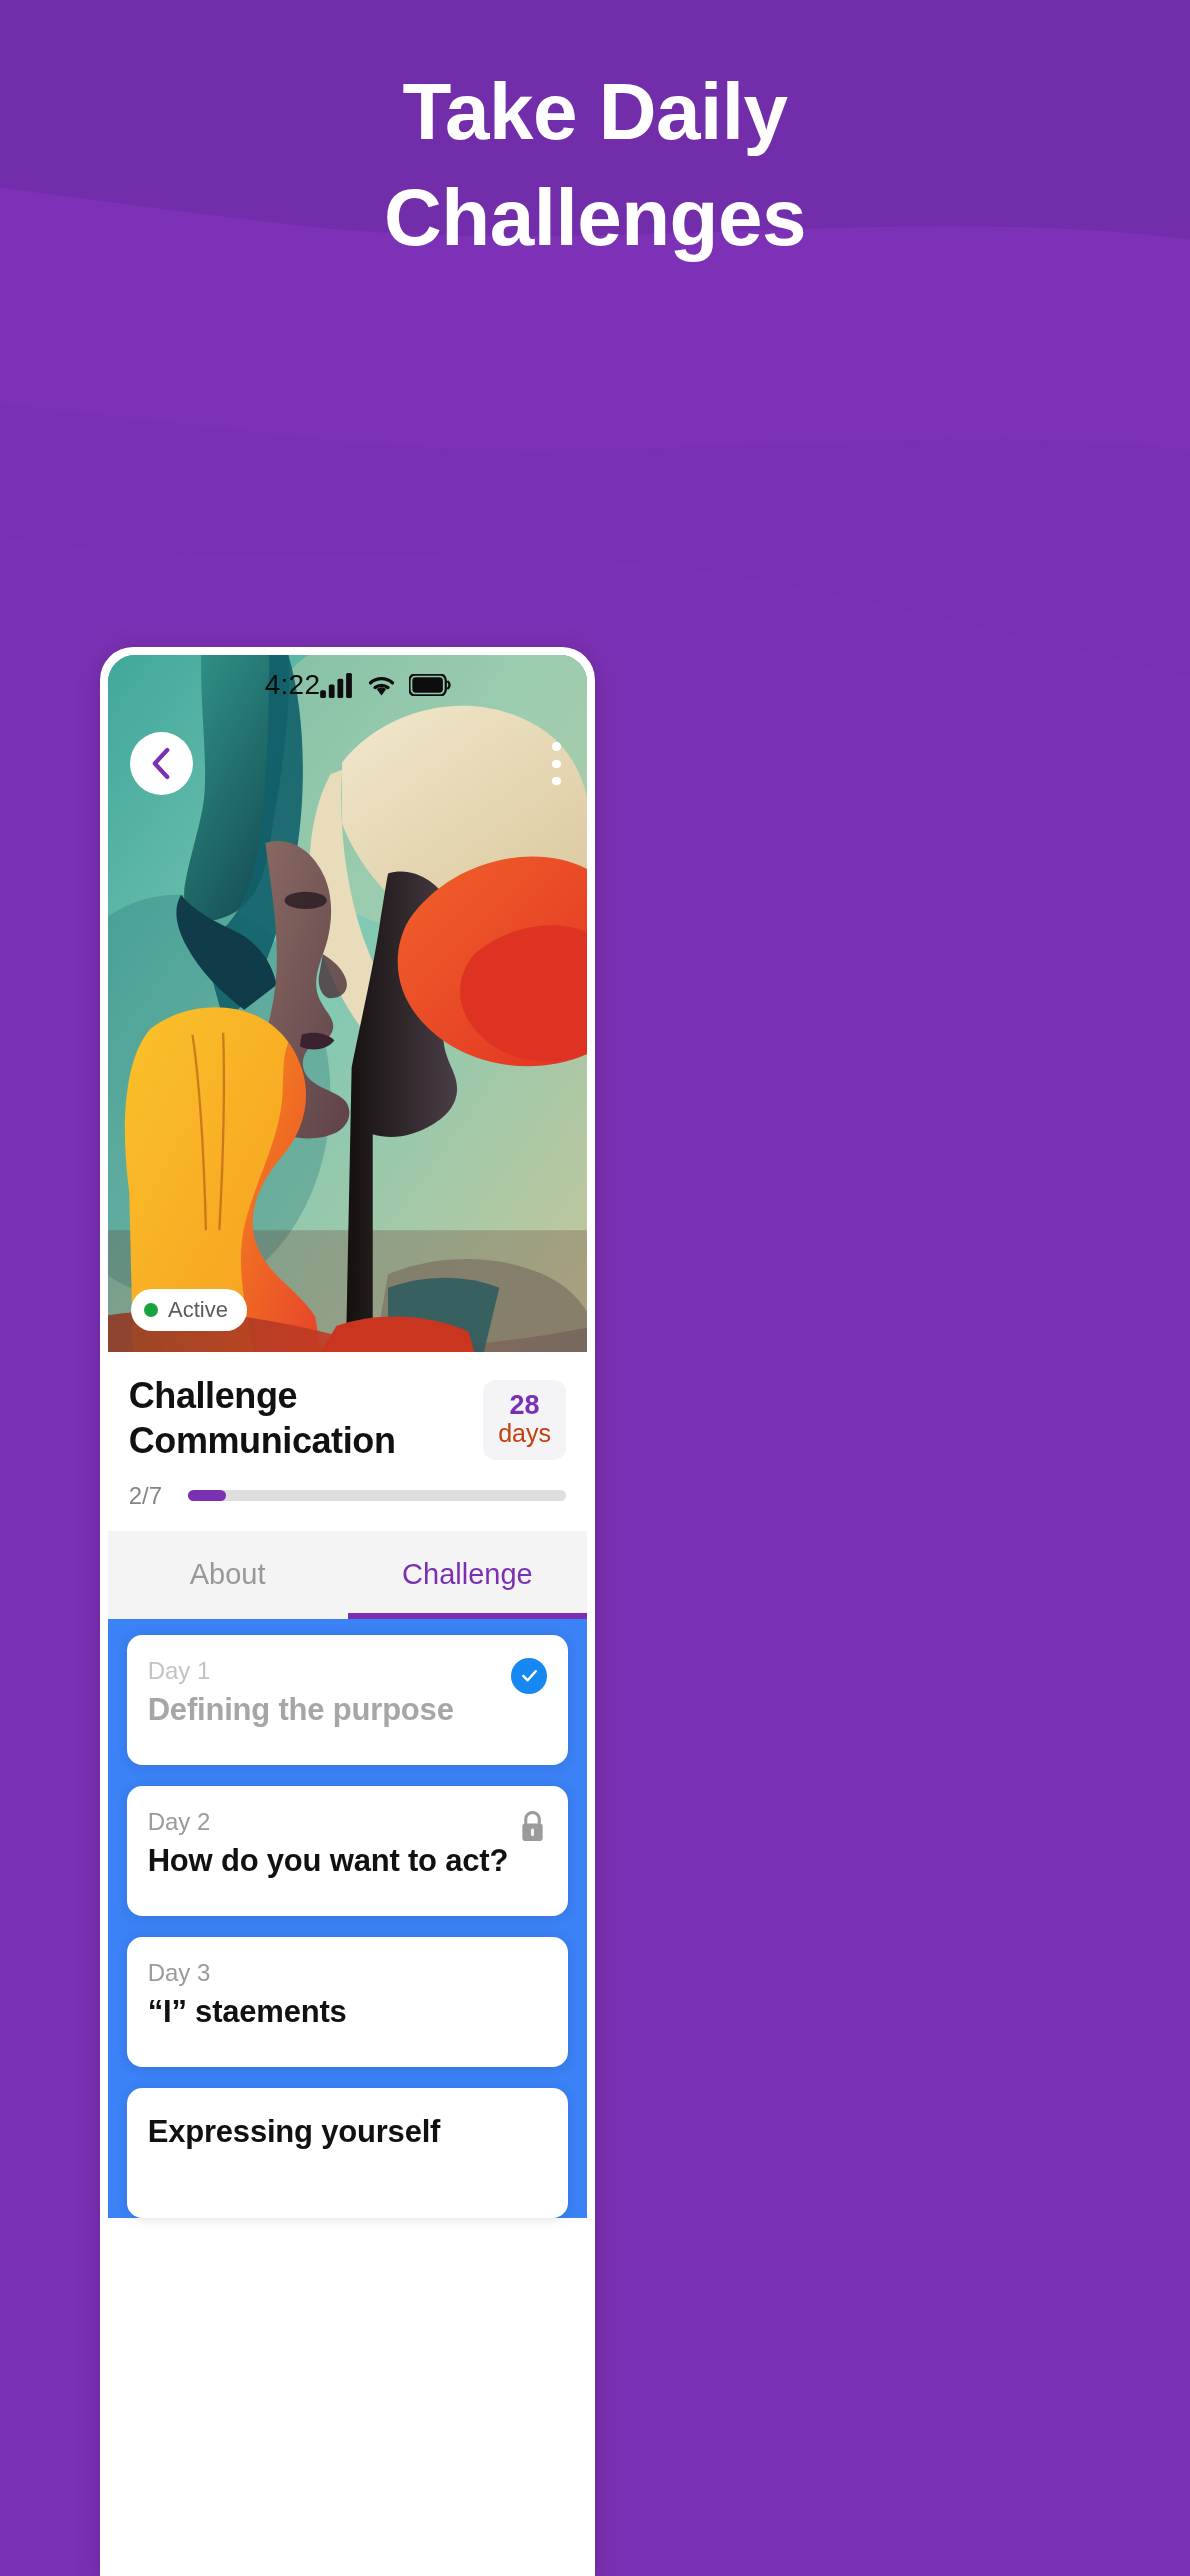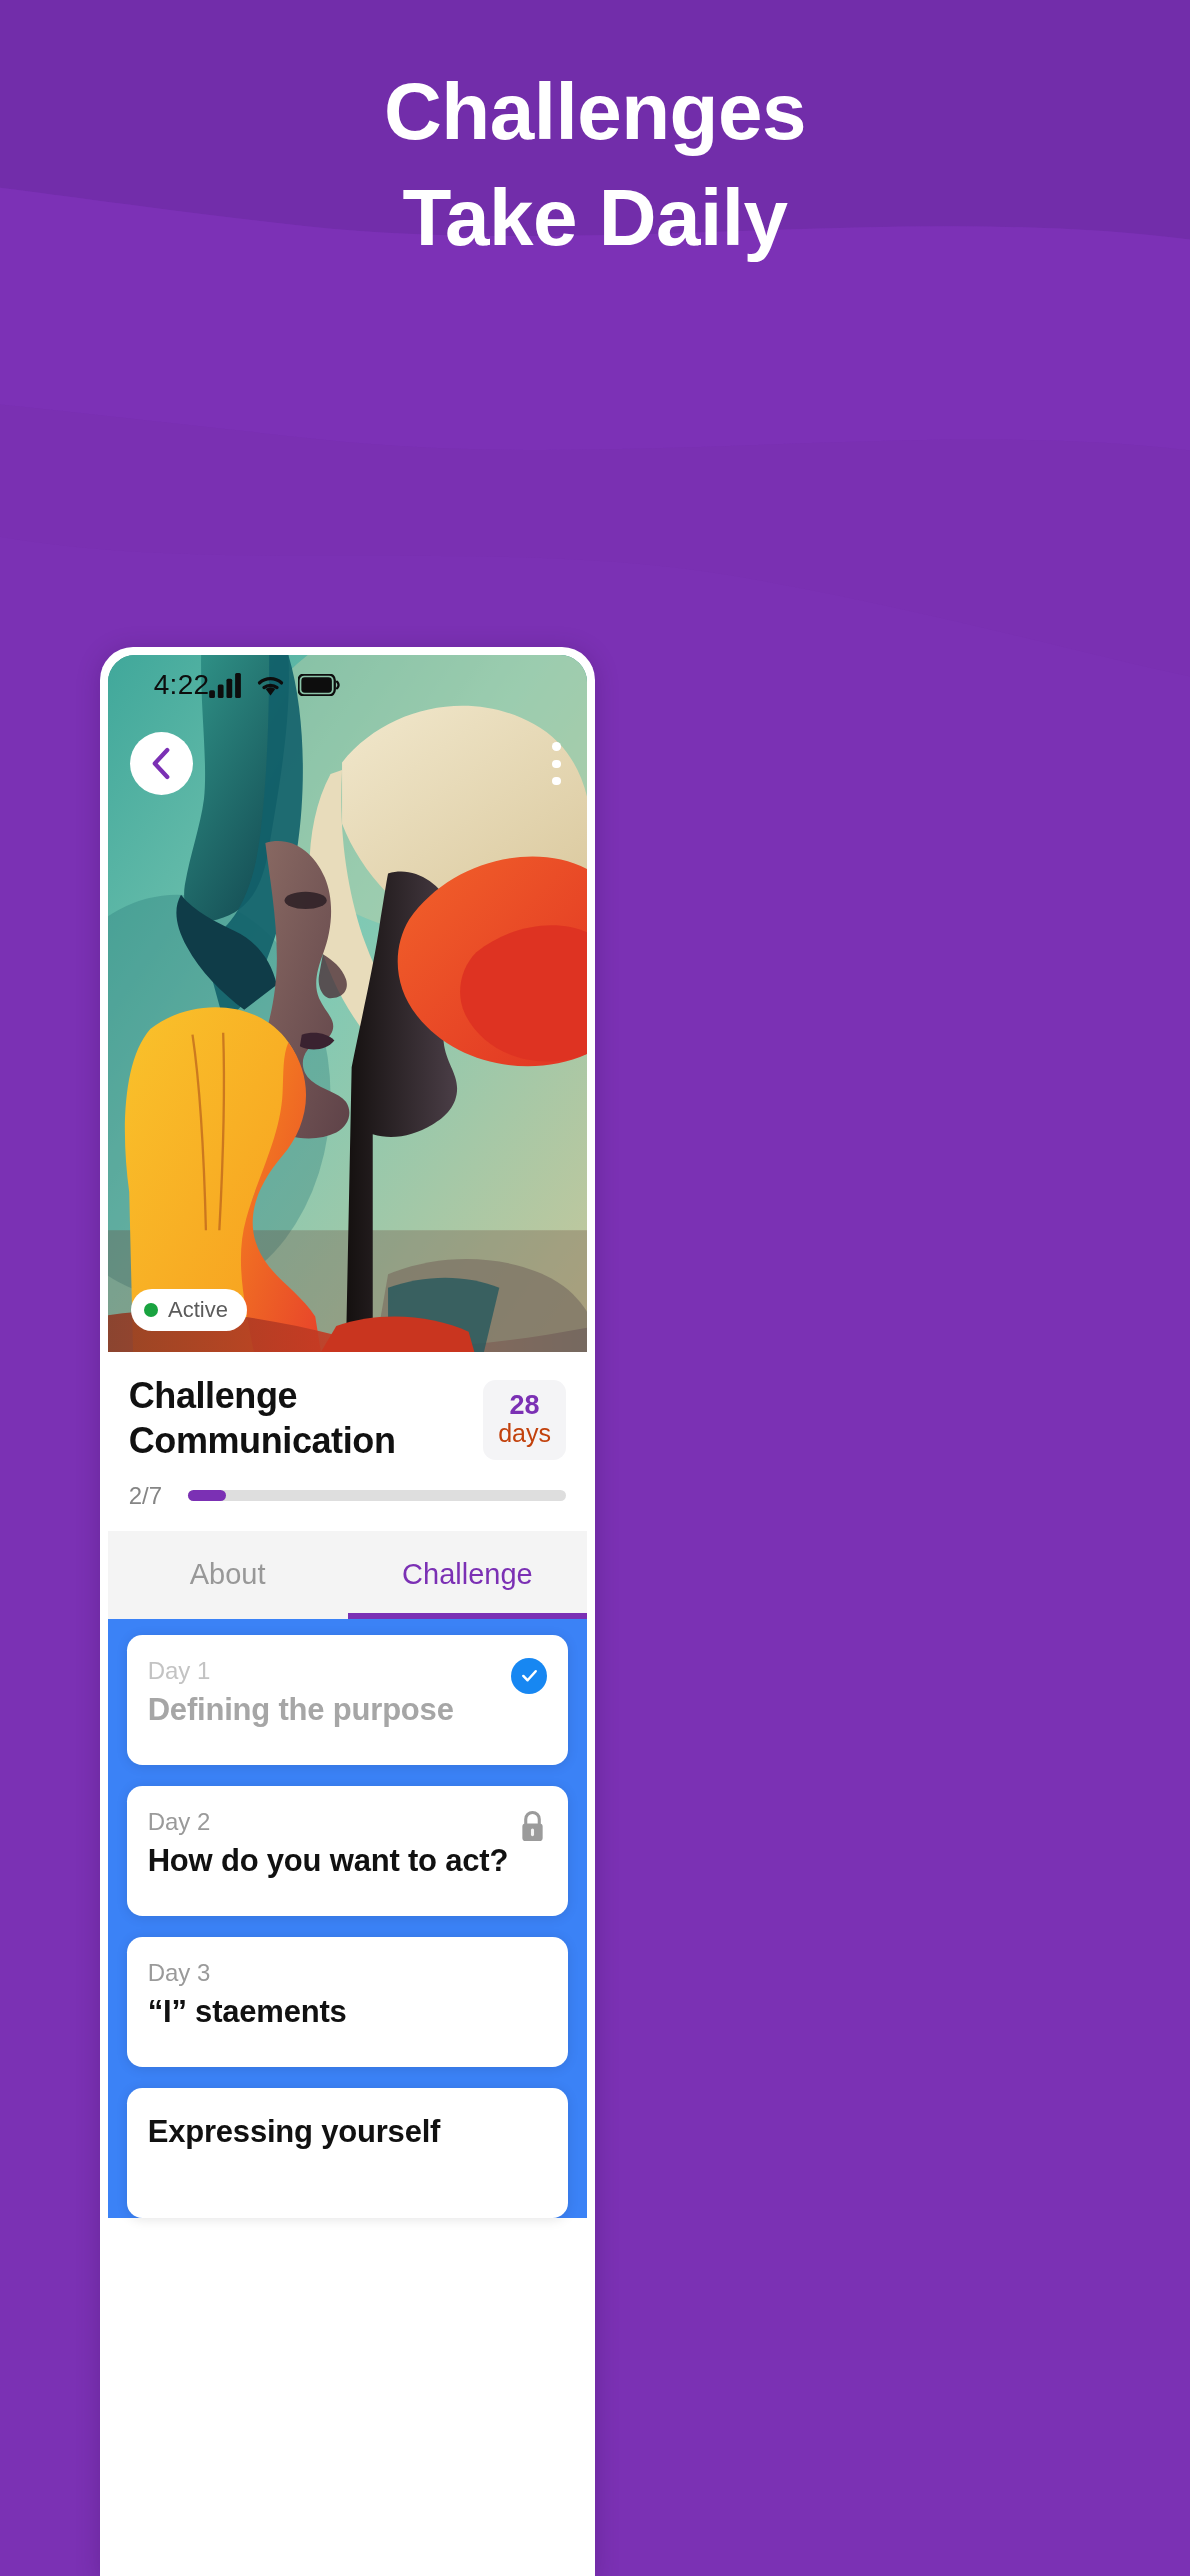--- a/index.html
+++ b/index.html
@@ -52,21 +52,21 @@
     width:100%; height:697px;
     overflow:hidden;
     background:#2f8d84;
   }
   .art { position:absolute; inset:0; }
   .art svg { display:block; width:100%; height:100%; }
 
   
   .statusbar {
     position:absolute; top:0; left:0; right:0; height:61px;
-    display:flex; align-items:center; justify-content:flex-start;
+    display:flex; align-items:center; justify-content:center;
     padding:0 25px 0 46px;
     z-index:6;
   }
   .clock { font-size:28px; font-weight:500; color:#0d0d0d; letter-spacing:0.3px; }
   .sys-icons { display:flex; align-items:center; gap:12.5px; }
   .sys-icons svg { display:block; }
 
   
   .backbtn {
     position:absolute; left:22px; top:77px;
@@ -170,22 +170,22 @@
       </linearGradient>
     </defs>
     <path d="M0,0 H1242 V250 C950,212 620,268 320,236 C190,222 80,206 0,196 Z" fill="#6C2BA2" opacity="0.55"></path>
     <path d="M0,196 C80,206 190,222 320,236 C620,268 950,212 1242,250 V470 C960,436 640,492 330,458 C200,444 80,430 0,422 Z" fill="#7C31B7" opacity="0.75"></path>
     <path d="M0,422 C80,430 200,444 330,458 C640,492 960,436 1242,470 V2688 H0 Z" fill="#7A30B2"></path>
     <path d="M0,560 C230,600 520,560 760,600 C960,634 1120,680 1242,706 V2688 H0 Z" fill="#7C32B6" opacity="0.5"></path>
   </svg>
 </div>
 
 <div class="headline">
+  <span class="ln">Take Daily</span>
   <span class="ln">Challenges</span>
-  <span class="ln">Take Daily</span>
 </div>
 
 <div class="phone">
  <div class="screen">
 
   <div class="hero">
     <div class="art">
       <svg viewBox="0 0 516 727" preserveAspectRatio="xMidYMid slice">
         <defs>
           <linearGradient id="sky" x1="0" y1="0" x2="1" y2="1">

